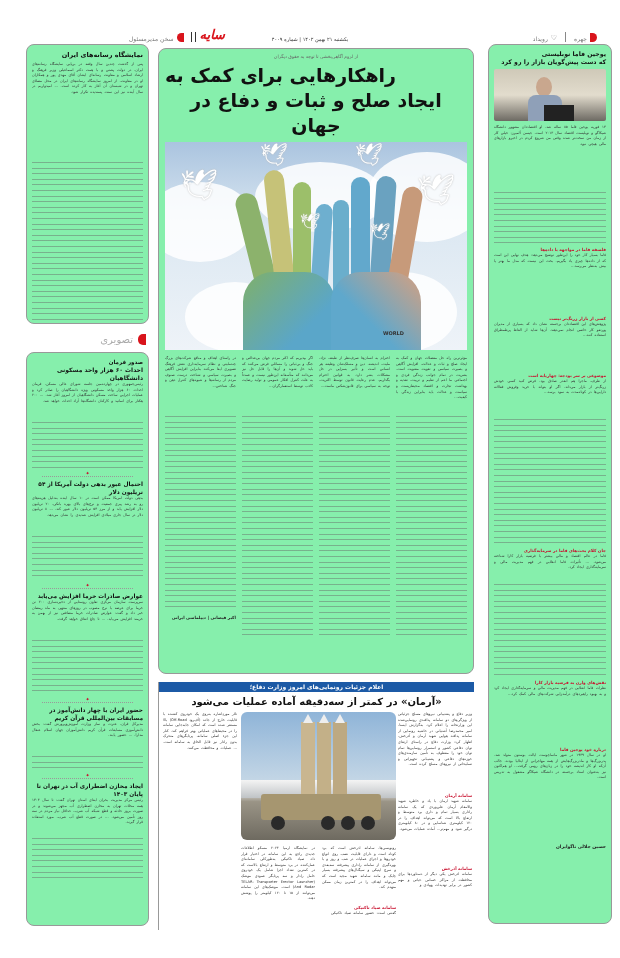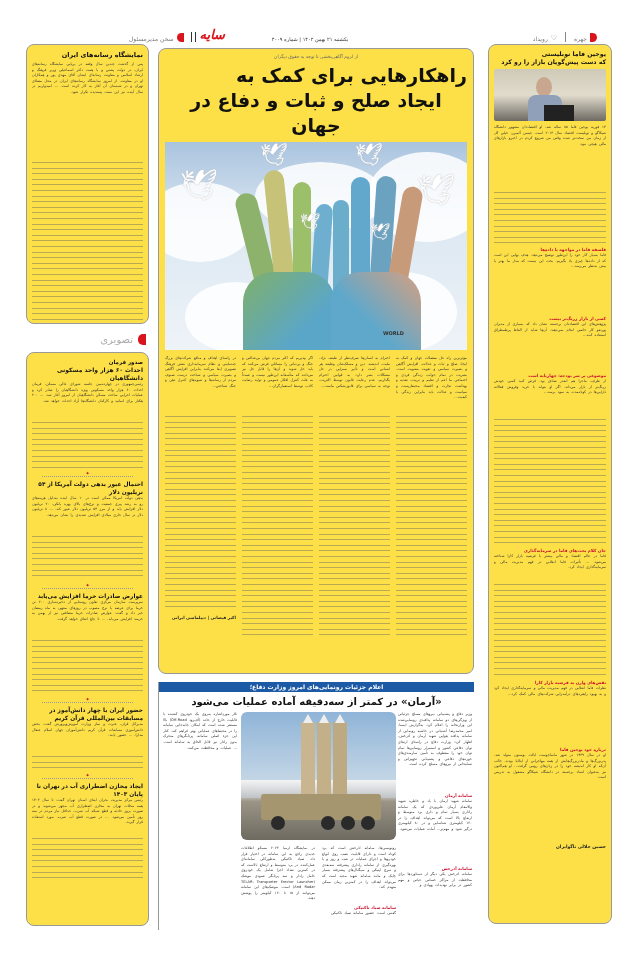--- a/index.html
+++ b/index.html
@@ -3,21 +3,21 @@
 <meta charset="utf-8">
 <style>
 *{box-sizing:border-box;margin:0;padding:0}
 html,body{width:620px;height:958px;background:#fff;overflow:hidden}
 body{font-family:"DejaVu Sans",sans-serif;color:#222;direction:rtl;position:relative}
 .abs{position:absolute}
 .hdr{top:28px;height:14px;font-size:6px;color:#777;display:flex;align-items:flex-end}
 .redtab{display:inline-block;width:7px;height:9px;background:#d9141c;border-radius:0 5px 5px 0;margin:0 3px}
 .bars{display:inline-block;width:5px;height:10px;border-left:1.5px solid #333;border-right:1.5px solid #333;margin:0 4px}
 .logo{color:#d9141c;font-family:"DejaVu Serif",serif;font-size:13px;font-weight:bold;font-style:italic}
-.box{border:1px solid #999;border-radius:8px;background:#fde047}
+.box{border:1px solid #999;border-radius:8px;background:#86efac}
 .col-text{font-size:3.6px;line-height:5.6px;color:#333;text-align:justify;overflow:hidden;word-spacing:1px}
 .sub-red{color:#c8102e;font-size:4.2px;font-weight:bold;line-height:7px}
 .h-small{font-weight:bold;font-size:7px;color:#111;line-height:10px}
 .sep{text-align:center;color:#c8102e;font-size:5px;line-height:6px;border-bottom:0.5px dotted #999;margin:2px 10px 3px}
 .lines{background:repeating-linear-gradient(to bottom,#666 0,#666 1px,transparent 1px,transparent 5.6px);opacity:.45}
 .hero{background:linear-gradient(180deg,#aac4df 0%,#dce8f2 40%,#eef3f8 100%);overflow:hidden}
 .cloud{position:absolute;background:#fff;border-radius:50%;opacity:.85}
 .finger{position:absolute;border-radius:12px 12px 4px 4px}
 .dove{position:absolute;color:#fff;font-size:22px;text-shadow:0 0 2px #bbb}
 .blue-bar{background:#1c5aa6;color:#fff;font-size:6px;font-weight:bold;text-align:center;line-height:10px}
@@ -97,21 +97,21 @@
   <div class="col-text" style="height:34px">مدیرکل قرآن، عترت و نماز وزارت آموزش‌وپرورش گفت: بخش دانش‌آموزی مسابقات قرآن کریم دانش‌آموزان جهان اسلام عنقال مدارا. ... حضور یابند.</div>
   <div class="lines" style="height:14px"></div>
   <div class="sep">✦</div>
   <div class="h-small" style="font-size:5.8px;line-height:8px">ایجاد مخازن اضطراری آب در تهران تا پایان ۱۴۰۳</div>
   <div class="col-text" style="height:40px">رئیس مرکز مدیریت بحران آبفای استان تهران گفت: تا سال ۱۴۰۳ همه محلات تهران به مخازن اضطراری آب مجهز می‌شوند و در صورت بروز حادثه و قطع شبکه آب شرب، حداقل نیاز مردم در سه روز تأمین می‌شود. ... در صورت قطع آب شرب، مورد استفاده قرار گیرند.</div>
   <div class="lines" style="height:40px"></div>
 </div>
 
 <div class="abs box" style="left:158px;top:48px;width:316px;height:626px;padding:4px 6px">
   <div style="text-align:center;font-size:4.5px;color:#666;line-height:8px">از لزوم آگاهی‌بخشی تا توجه به حقوق دیگران</div>
-  <div style="text-align:right;font-weight:bold;font-size:19px;line-height:25px;color:#111;margin-top:2px">راهکارهایی برای کمک به</div>
+  <div style="text-align:left;font-weight:bold;font-size:19px;line-height:25px;color:#111;margin-top:2px">راهکارهایی برای کمک به</div>
   <div style="text-align:center;font-weight:bold;font-size:19px;line-height:25px;color:#111">ایجاد صلح و ثبات و دفاع در جهان</div>
 
   <div class="hero" style="position:relative;height:208px;margin-top:4px">
     <div class="cloud" style="left:-20px;top:40px;width:110px;height:80px"></div>
     <div class="cloud" style="right:-20px;top:10px;width:120px;height:90px"></div>
     <div class="cloud" style="left:90px;top:20px;width:130px;height:70px"></div>
     <div class="cloud" style="left:20px;top:140px;width:100px;height:70px"></div>
     <div class="cloud" style="right:10px;top:130px;width:110px;height:80px"></div>
 
     <div class="finger" style="left:80px;top:50px;width:22px;height:100px;background:#8cb26c;transform:rotate(-14deg)"></div>

